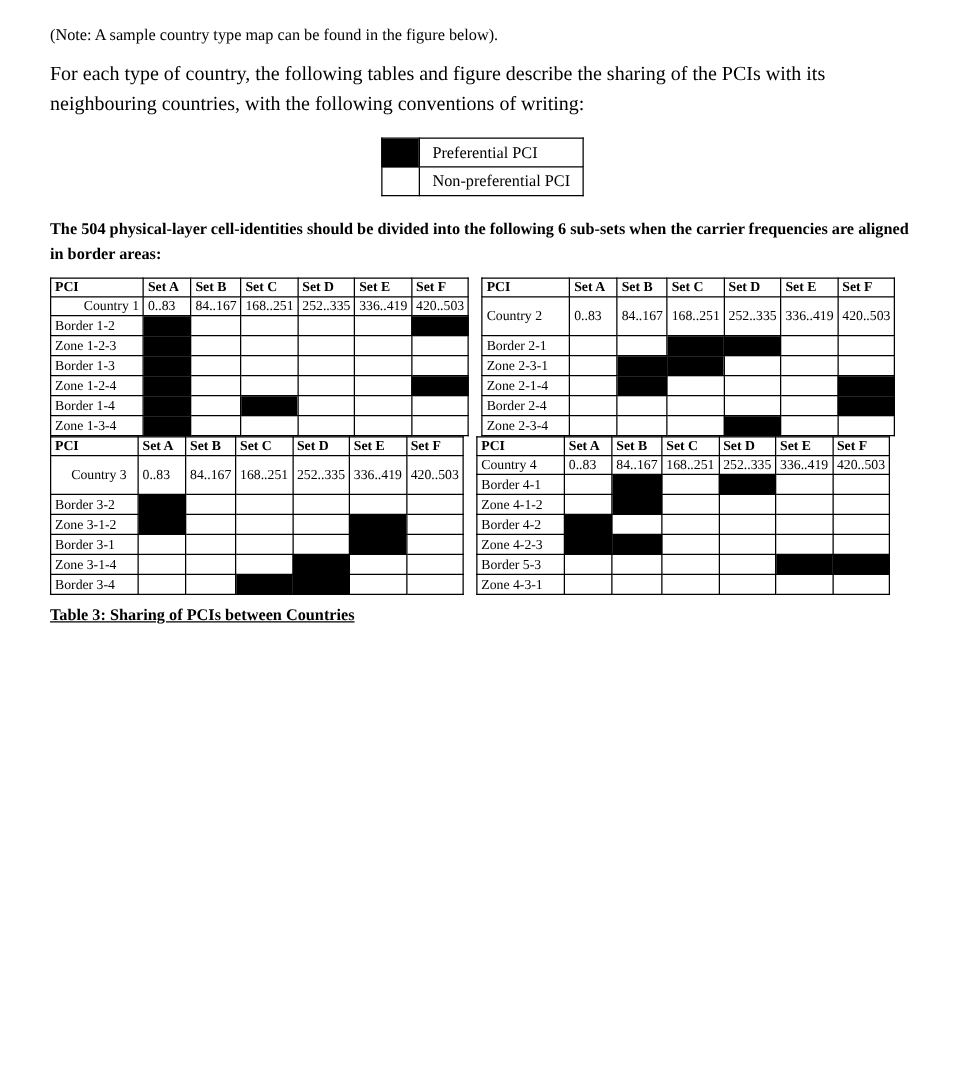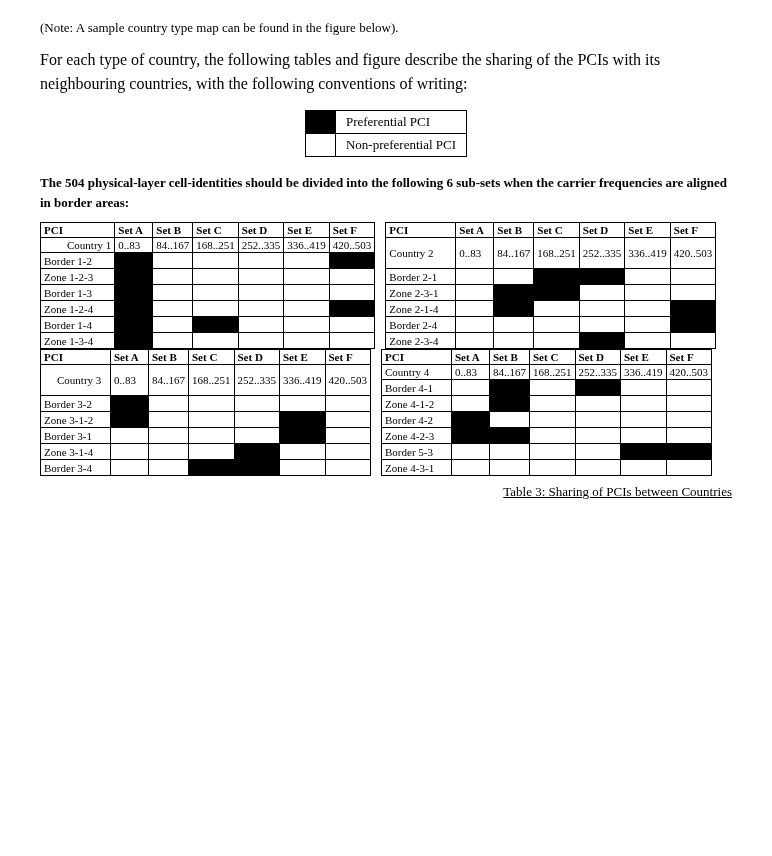--- a/index.html
+++ b/index.html
@@ -69,24 +69,24 @@
     }
     .pci-table .white-cell {
       background: #fff;
       width: 28px;
       height: 16px;
     }
     .pci-table .header-row td {
       font-weight: bold;
     }
     .caption {
-      text-align: right;
+      text-align: left;
       font-size: 13px;
       margin-top: 8px;
-      font-weight: normal;
+      font-weight: bold;
       text-decoration: underline;
     }
   </style>
 </head>
 <body>
 
 <p class="note-text">(Note: A sample country type map can be found in the figure below).</p>
 
 <p class="para">For each type of country, the following tables and figure describe the sharing of the PCIs with its neighbouring countries, with the following conventions of writing:</p>
 

